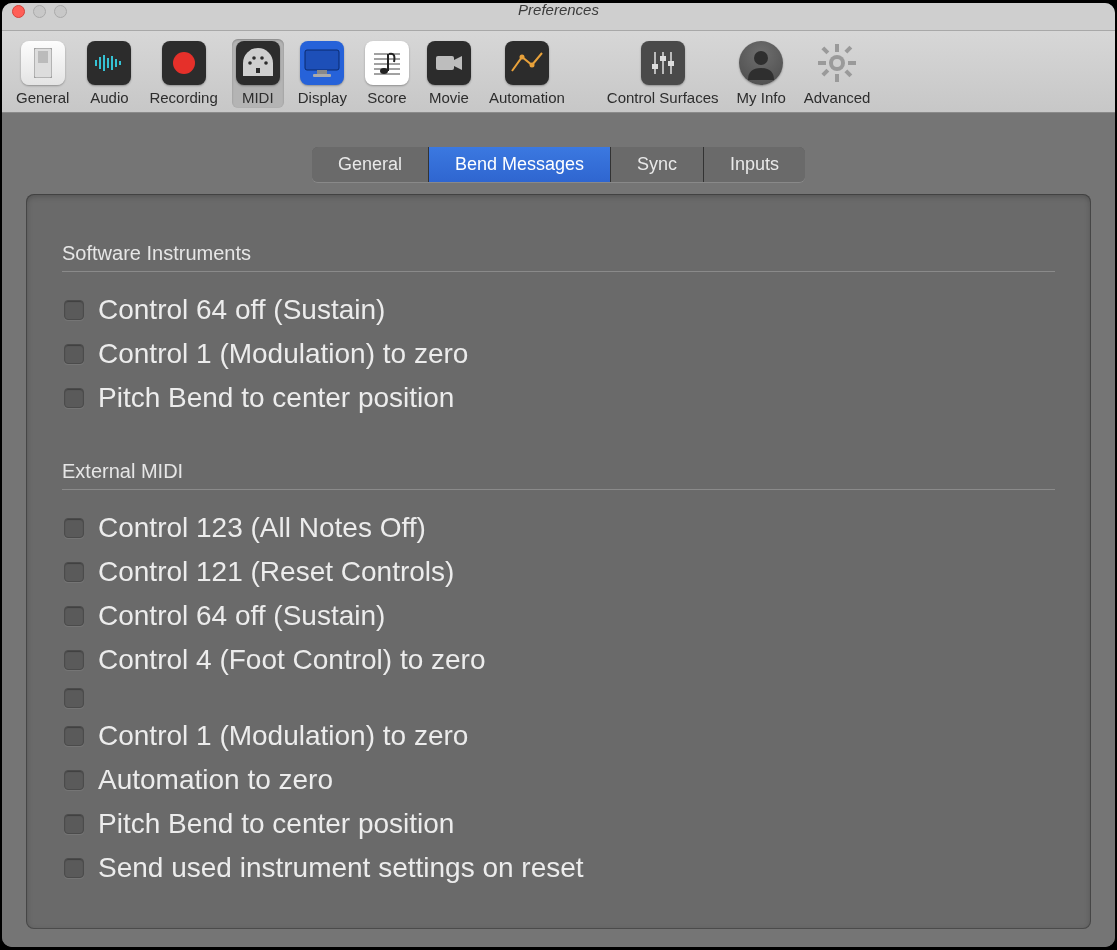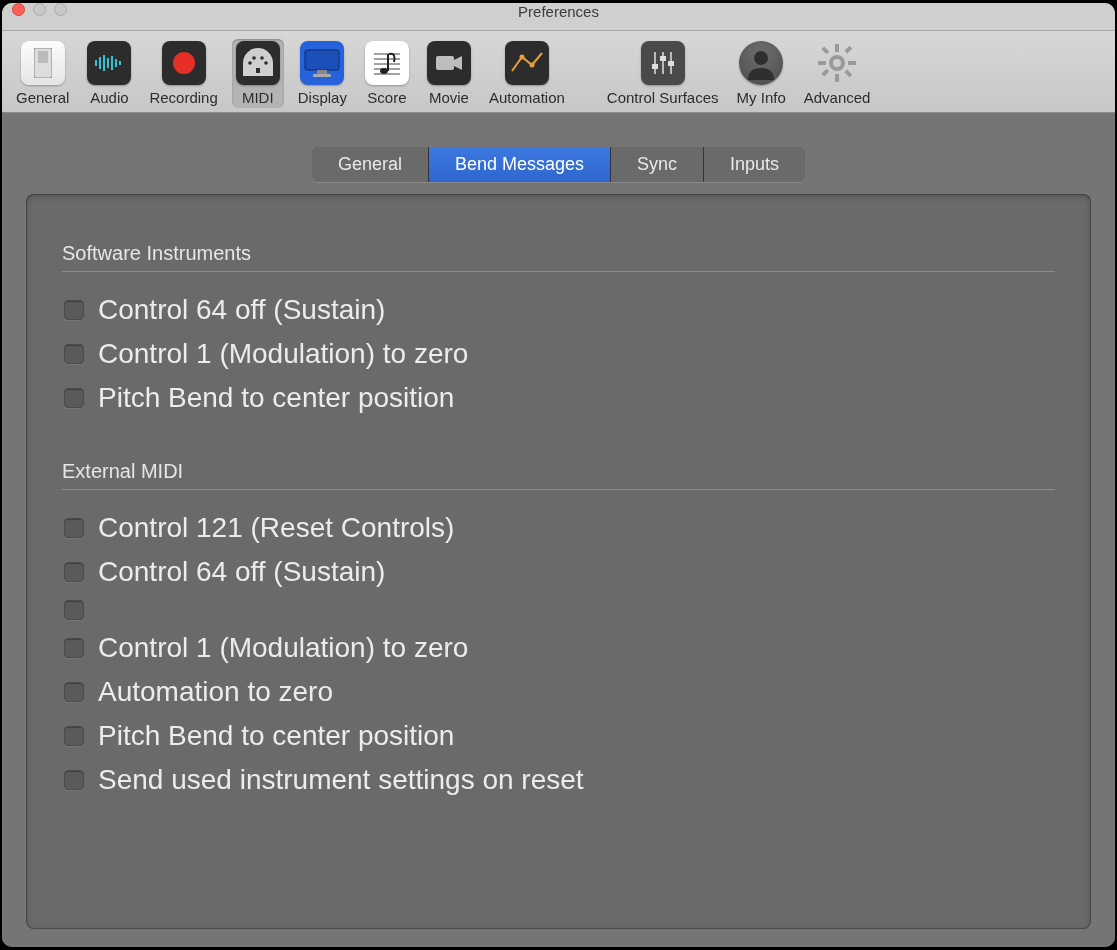--- a/index.html
+++ b/index.html
@@ -20,24 +20,25 @@
     border-radius: 10px;
     overflow: hidden;
     box-shadow: 0 10px 40px rgba(0,0,0,.6);
     display: flex;
     flex-direction: column;
   }
   .titlebar {
     height: 28px;
     background: #cfcfcf;
     display: flex;
-    align-items: flex-start;
-    padding: 0 10px;
+    align-items: flex-end;
+    padding: 12px 10px;
     position: relative;
     border-bottom: 1px solid #a8a8a8;
+    font-style: italic;
   }
   .traffic {
     display: flex;
     gap: 8px;
   }
   .tl-btn {
     width: 13px; height: 13px; border-radius: 50%;
   }
   .tl-close { background: #ff5f57; border:1px solid #d4433b;}
   .tl-min   { background: #c8c8c8; border:1px solid #aaa;}
@@ -348,25 +349,33 @@
         <div class="check-label" data-name="option-label">Pitch Bend to center position</div>
       </div>
 
       <div class="group-gap"></div>
 
       <div class="group-title" data-name="group-title-external-midi">External MIDI</div>
       <hr class="group-sep" data-name="divider">
 
       <div class="check-row" data-name="option-row">
         <div class="checkbox" data-name="checkbox"></div>
+        <div class="check-label" data-name="option-label">Control 123 (All Notes Off)</div>
+      </div>
+      <div class="check-row" data-name="option-row">
+        <div class="checkbox" data-name="checkbox"></div>
         <div class="check-label" data-name="option-label">Control 121 (Reset Controls)</div>
       </div>
       <div class="check-row" data-name="option-row">
         <div class="checkbox" data-name="checkbox"></div>
         <div class="check-label" data-name="option-label">Control 64 off (Sustain)</div>
+      </div>
+      <div class="check-row" data-name="option-row">
+        <div class="checkbox" data-name="checkbox"></div>
+        <div class="check-label" data-name="option-label">Control 4 (Foot Control) to zero</div>
       </div>
       <div class="check-row" data-name="option-row">
         <div class="checkbox" data-name="checkbox"></div>
       </div>
       <div class="check-row" data-name="option-row">
         <div class="checkbox" data-name="checkbox"></div>
         <div class="check-label" data-name="option-label">Control 1 (Modulation) to zero</div>
       </div>
       <div class="check-row" data-name="option-row">
         <div class="checkbox" data-name="checkbox"></div>

